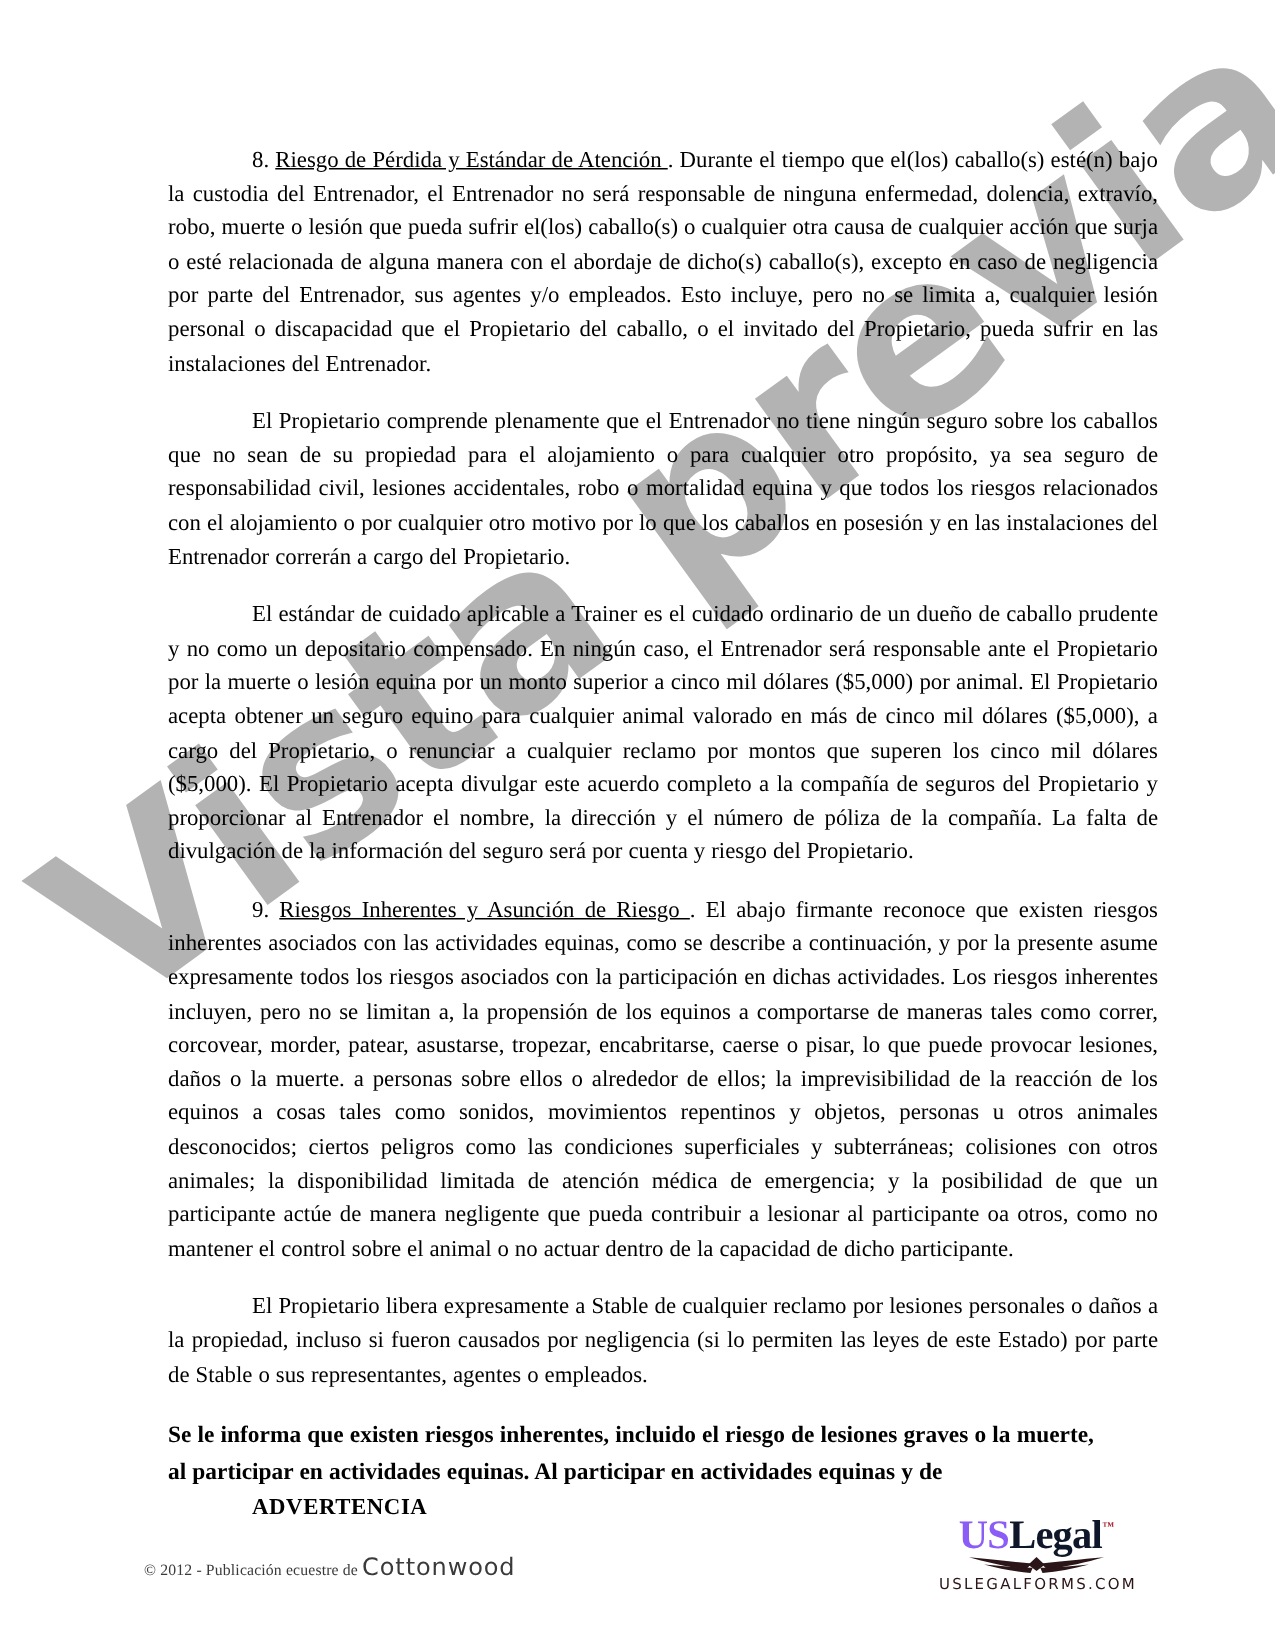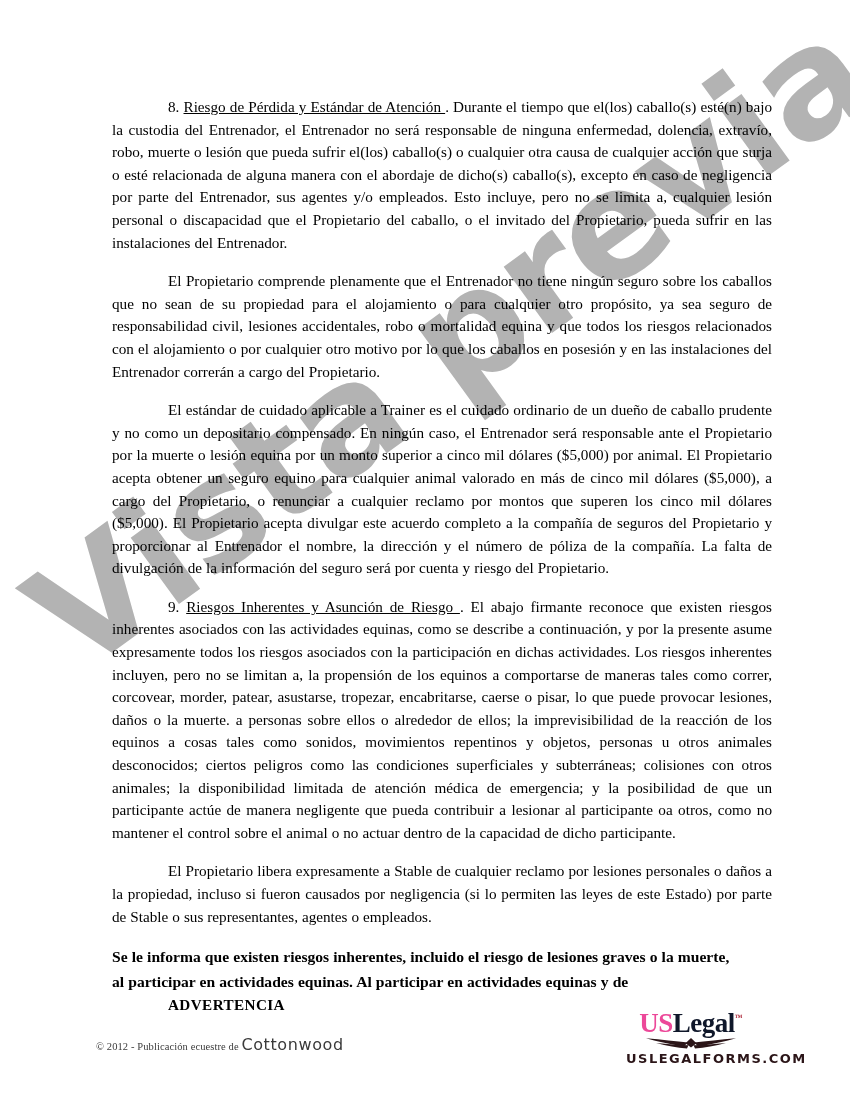--- a/index.html
+++ b/index.html
@@ -124,40 +124,40 @@
     line-height: 1;
   }
   .logo-word {
     font-family: "Liberation Serif", "DejaVu Serif", serif;
     font-size: 27px;
     font-weight: 700;
     letter-spacing: -0.5px;
     white-space: nowrap;
     display: block;
   }
-  .logo-us { color: #ec4899; }
+  .logo-us { color: #8b5cf6; }
   .logo-legal { color: #0f172a; }
   .logo-tm {
     font-size: 8px;
     vertical-align: 12px;
     color: #a7192c;
     letter-spacing: 0;
   }
   .logo-wing {
     display: block;
     margin: 1px auto 0 auto;
     width: 118px;
     height: 13px;
   }
   .logo-sub {
     display: block;
     margin-top: 1px;
     font-family: "DejaVu Sans", "Liberation Sans", sans-serif;
-    font-size: 13px;
-    font-weight: 700;
+    font-size: 10px;
+    font-weight: 400;
     letter-spacing: 1.5px;
     color: #2b1518;
     white-space: nowrap;
   }
 </style>
 </head>
 <body>
 
 <div class="page">
 

